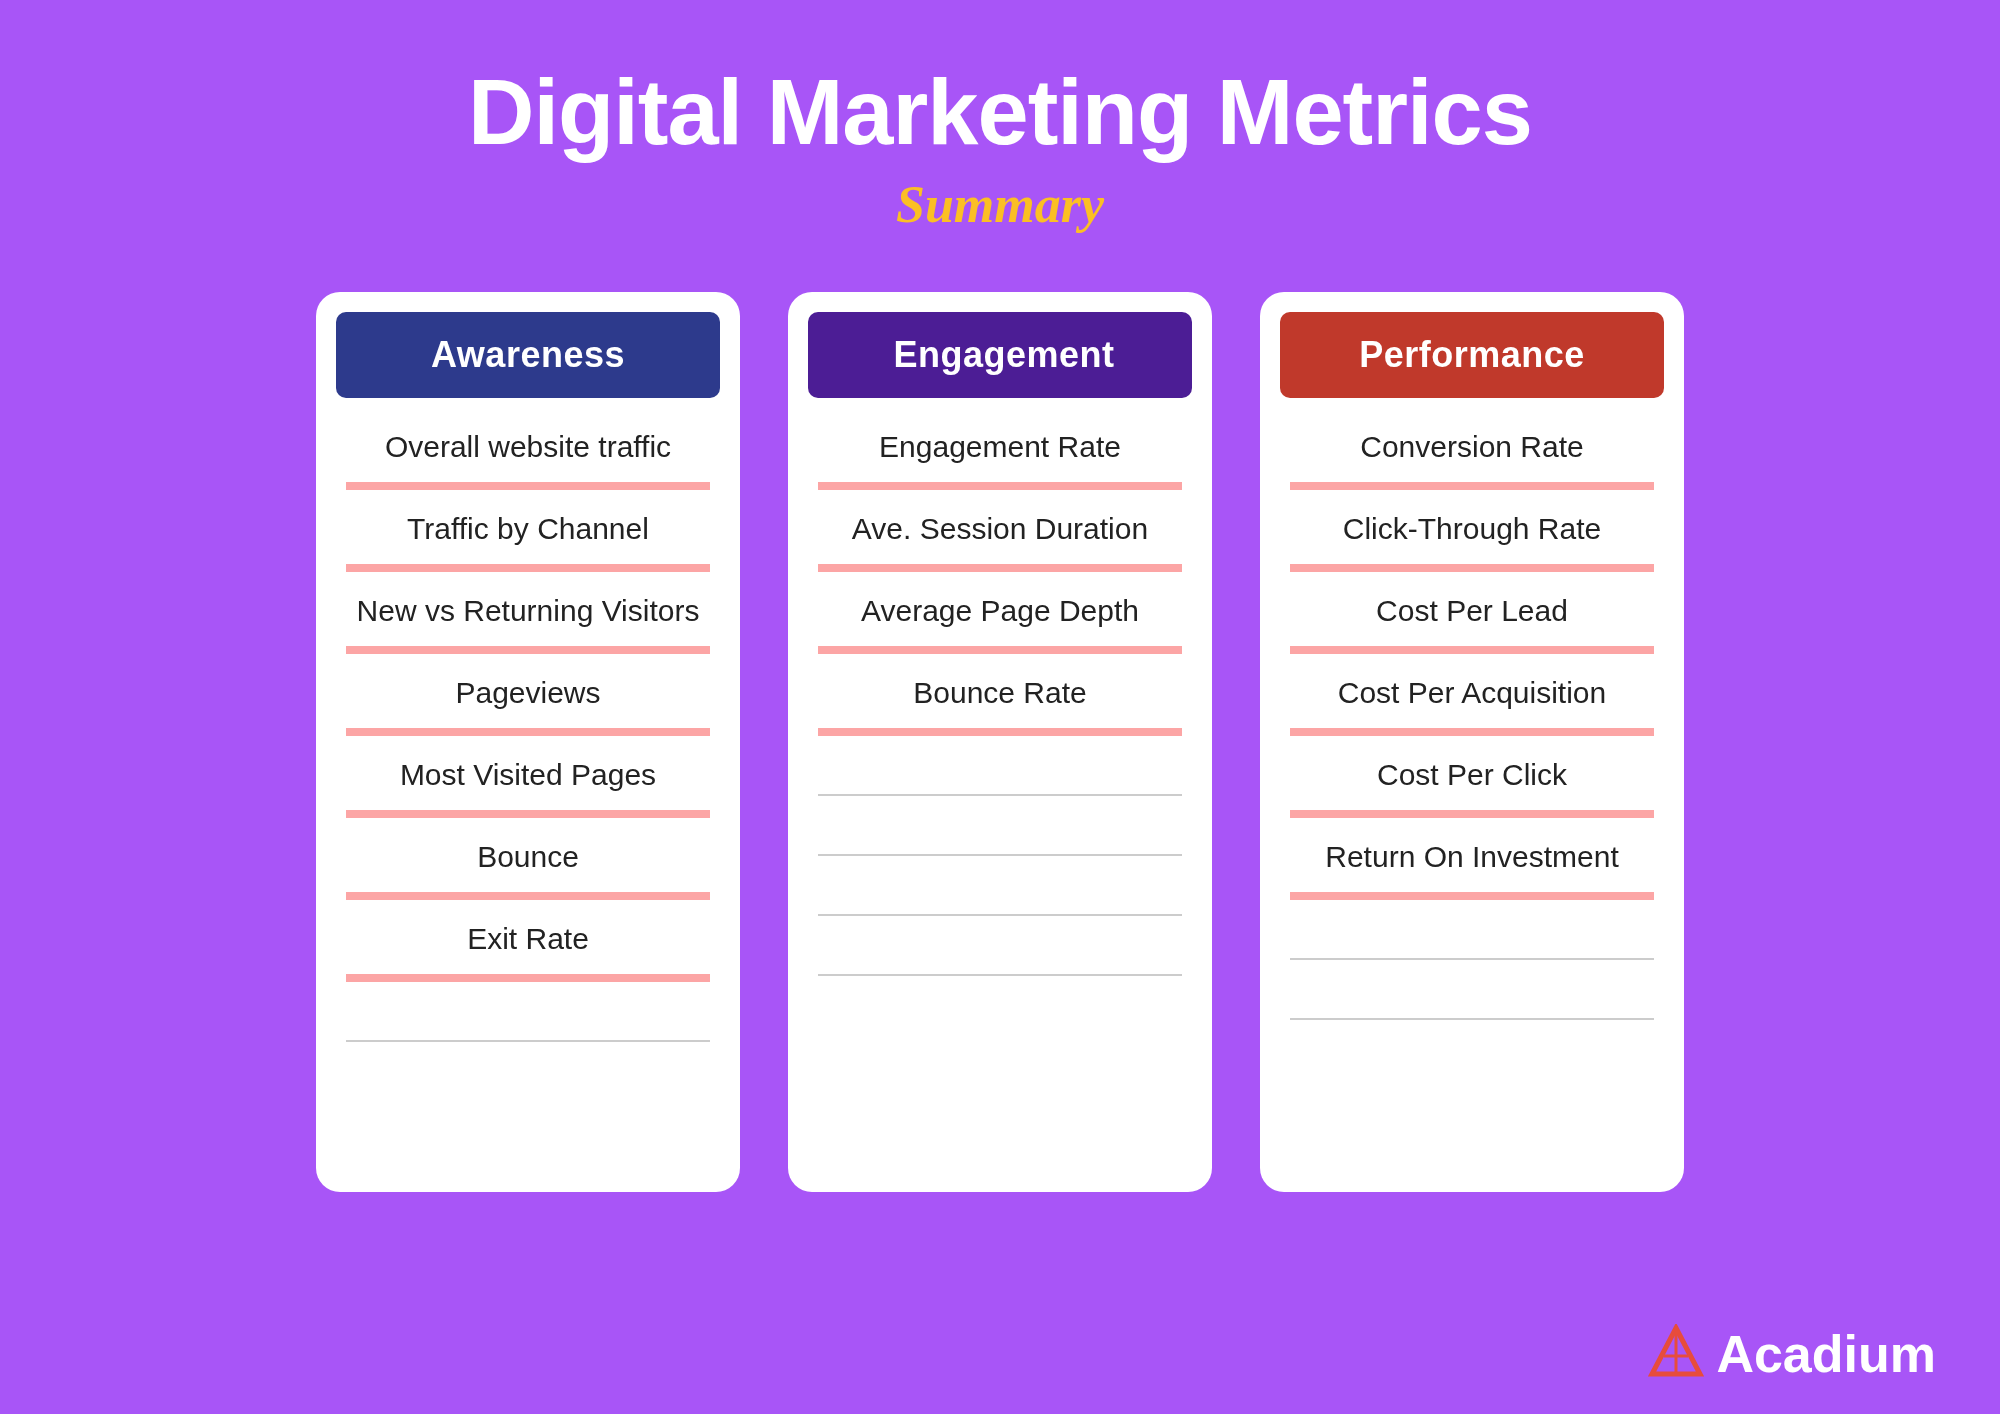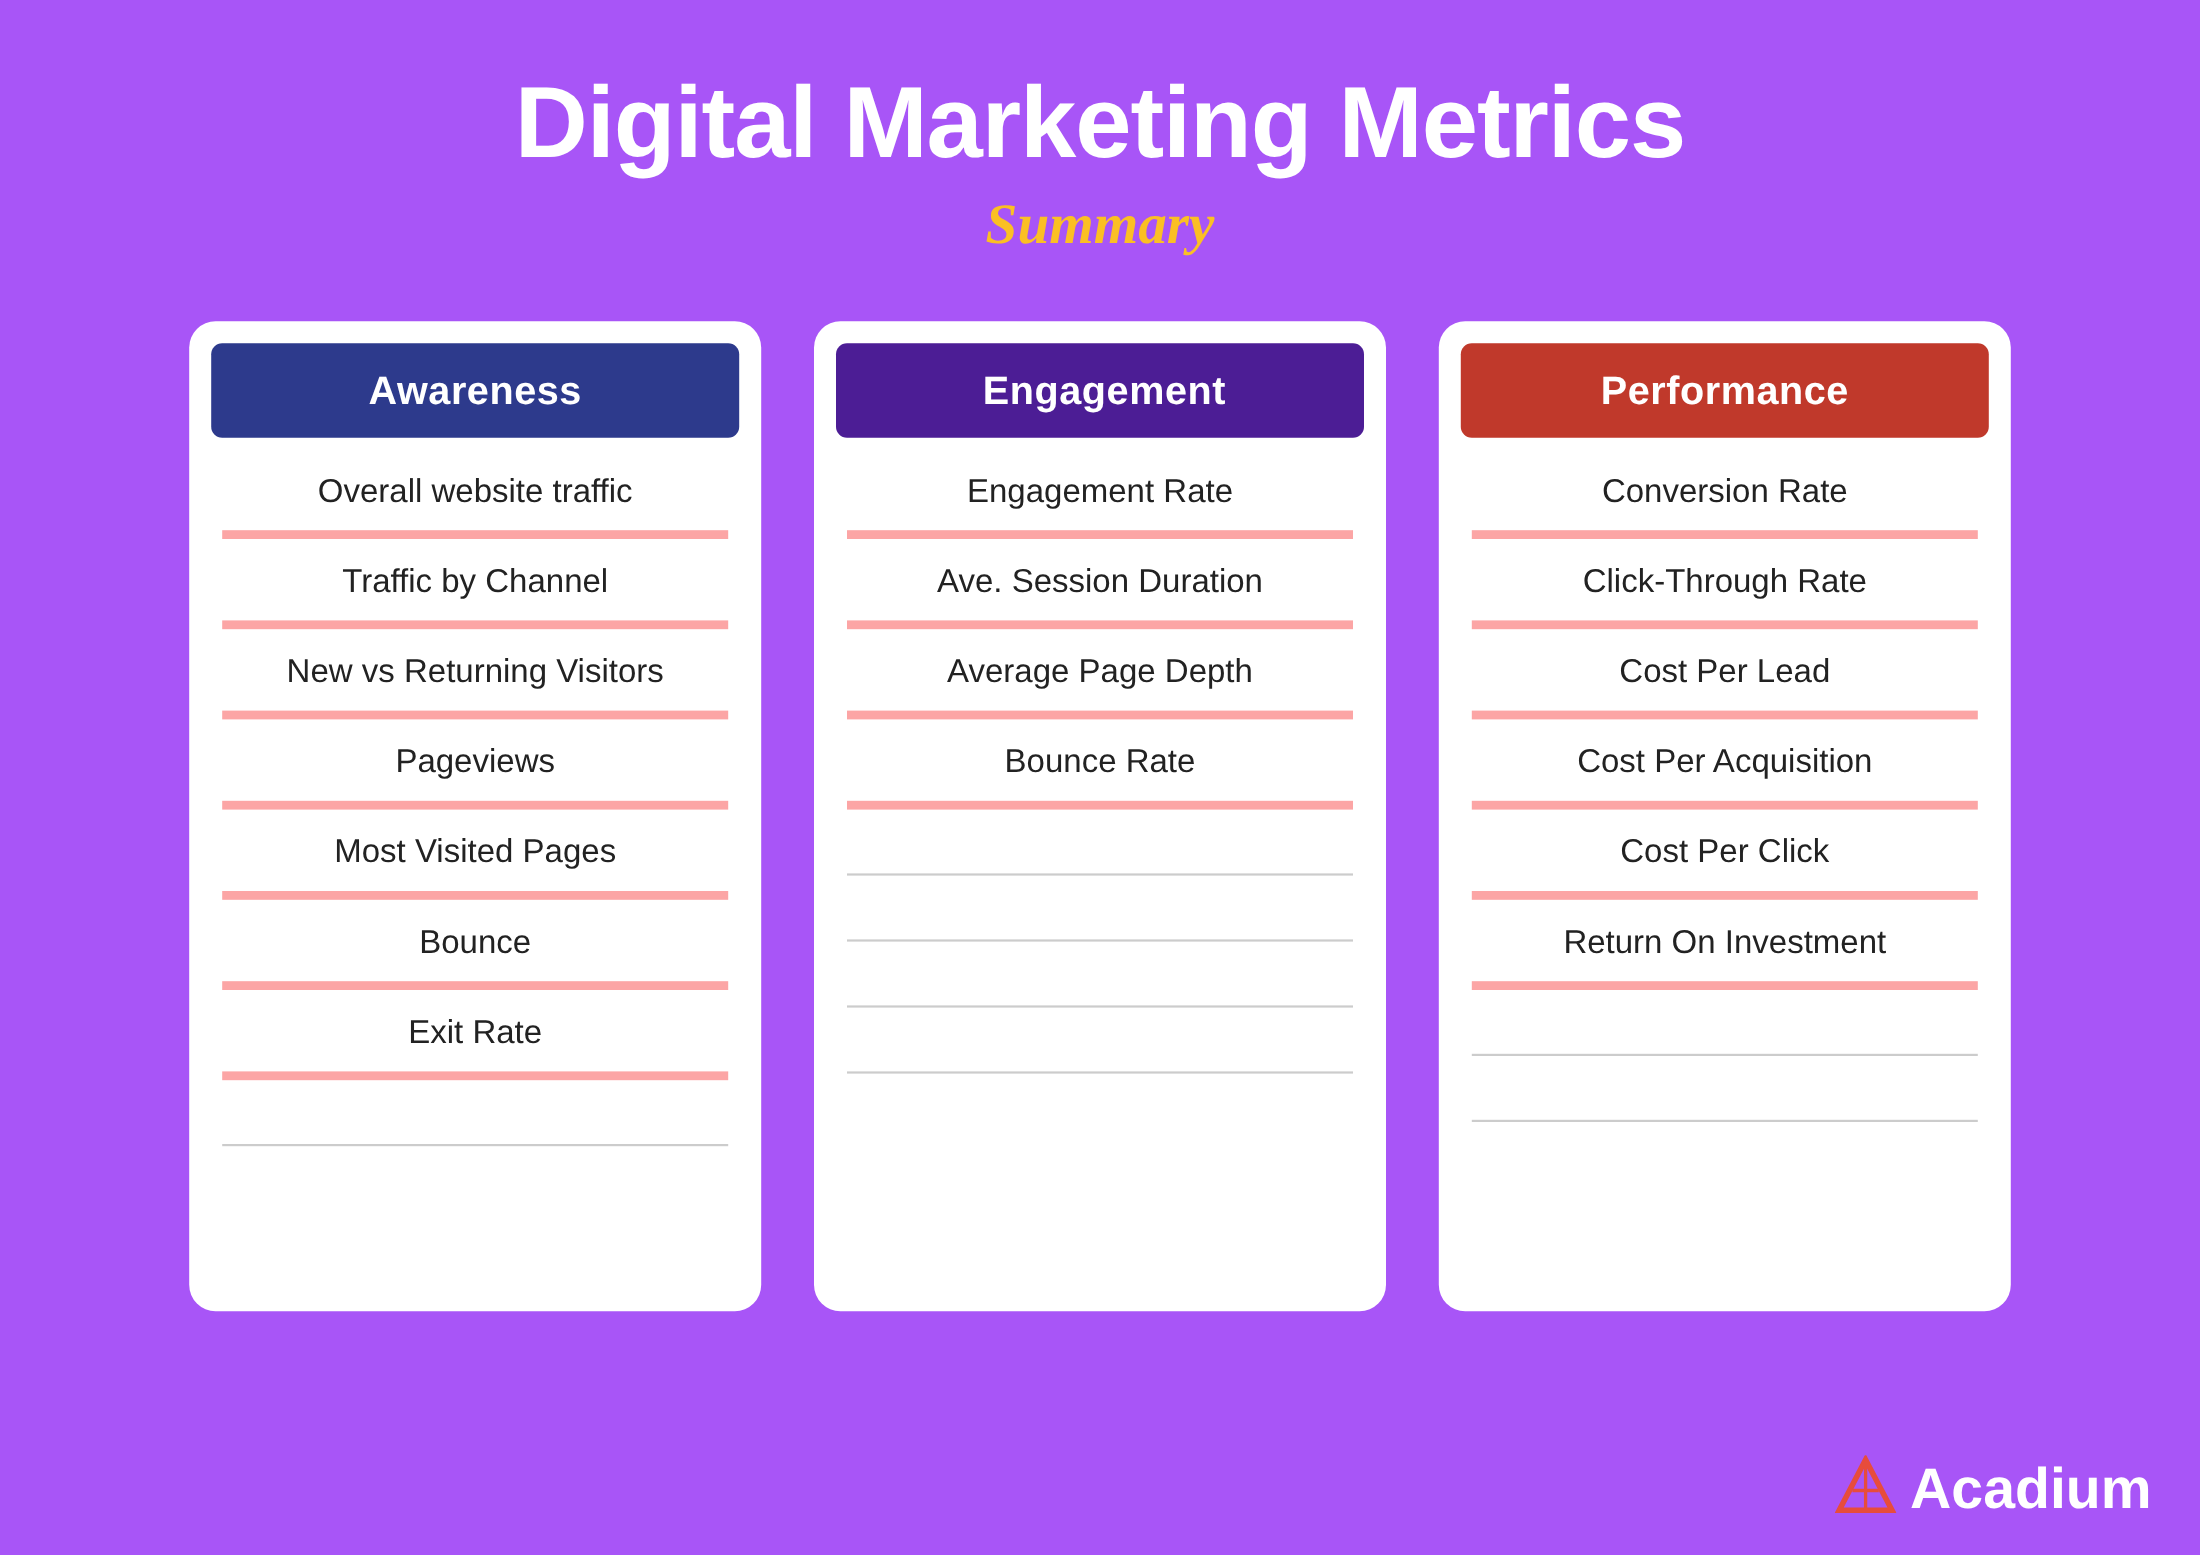--- a/index.html
+++ b/index.html
@@ -43,21 +43,21 @@
       display: flex;
       flex-direction: row;
       gap: 48px;
       margin-top: 50px;
       align-items: flex-start;
     }
 
     .card {
       background: #ffffff;
       border-radius: 24px;
-      width: 520px;
+      width: 424px;
       min-height: 900px;
       padding: 0 0 40px 0;
       display: flex;
       flex-direction: column;
       align-items: stretch;
     }
 
     .card-header {
       border-radius: 16px 16px 0 0;
       padding: 22px 20px;
@@ -122,21 +122,21 @@
     }
 
     .empty-item:last-child {
       border-bottom: none;
     }
 
     
     .footer {
       position: absolute;
       bottom: 30px;
-      right: 44px;
+      right: 64px;
       display: flex;
       align-items: flex-end;
       gap: 14px;
     }
 
     .footer-logo {
       display: flex;
       align-items: center;
       gap: 12px;
     }

